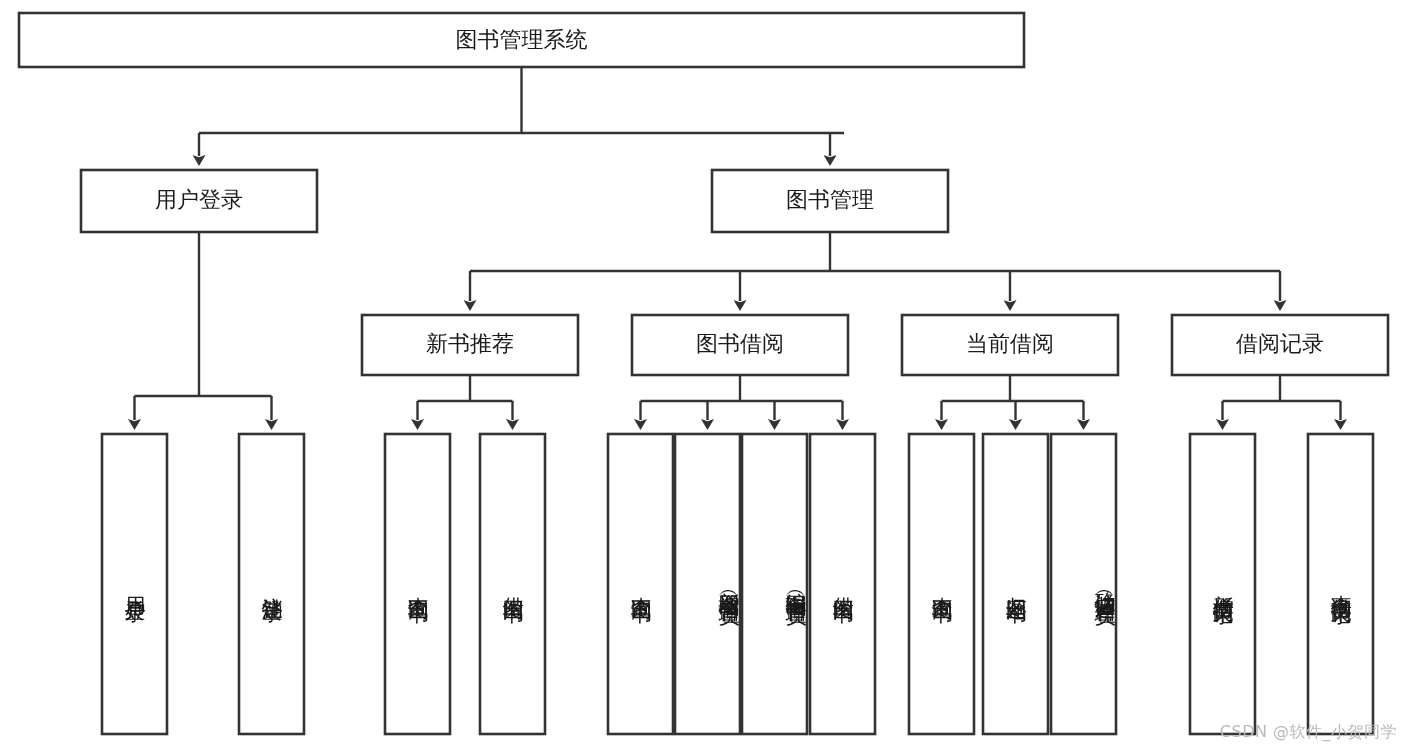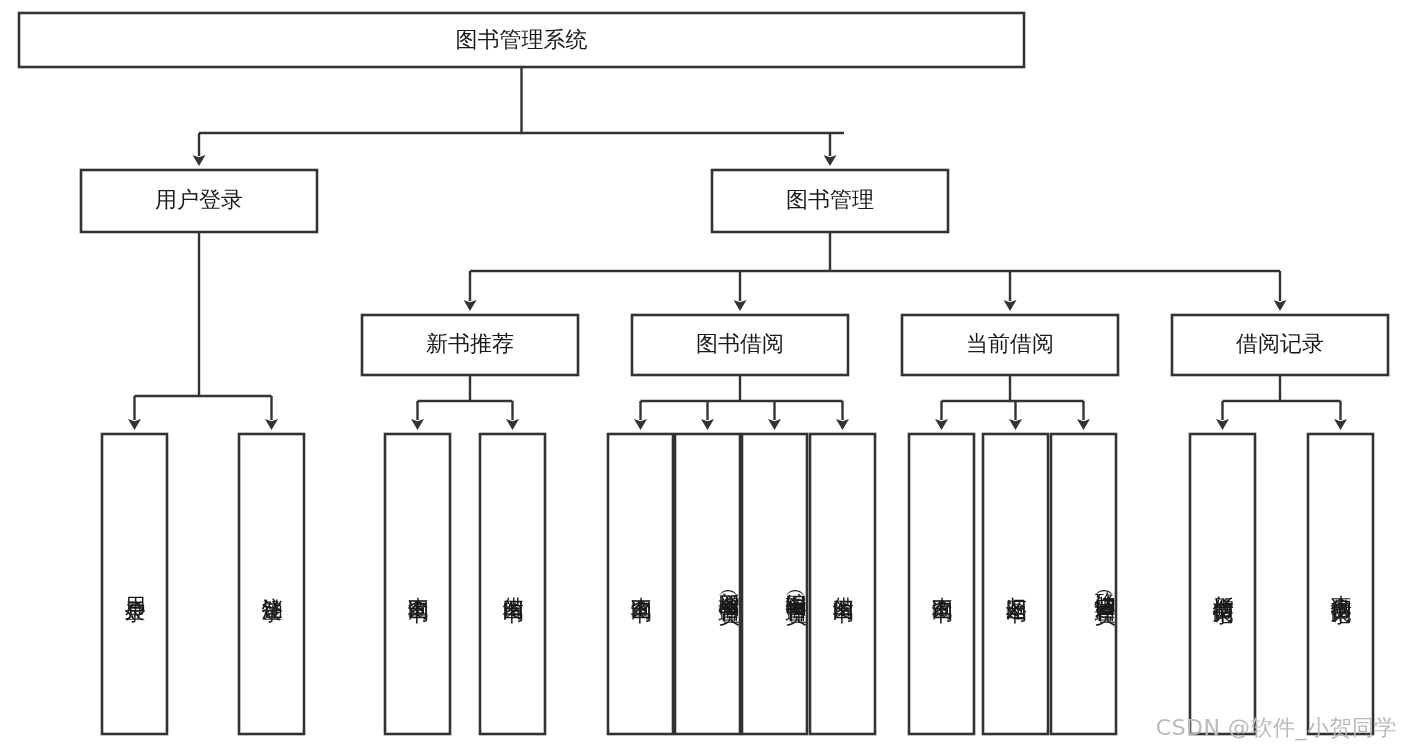--- a/index.html
+++ b/index.html
@@ -63,21 +63,21 @@
     justify-content: center;
     text-align: center;
     white-space: pre-wrap;
     pointer-events: none;
   }
   .watermark {
     position: absolute;
     right: 8px;
     bottom: 4px;
     font-family: "DejaVu Sans", "Liberation Sans", sans-serif;
-    font-size: 22px;
+    font-size: 16px;
     color: #b9b9b9;
     letter-spacing: 0.5px;
     white-space: nowrap;
   }
 </style>
 </head>
 <body>
 
 <div id="diagram-root">
 

